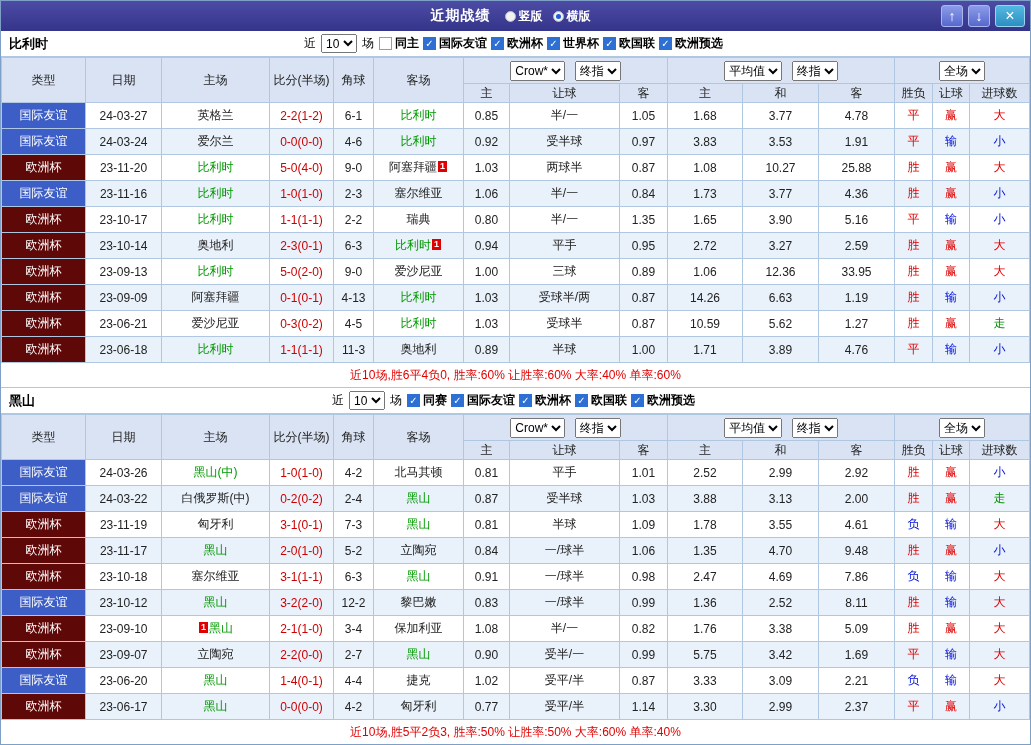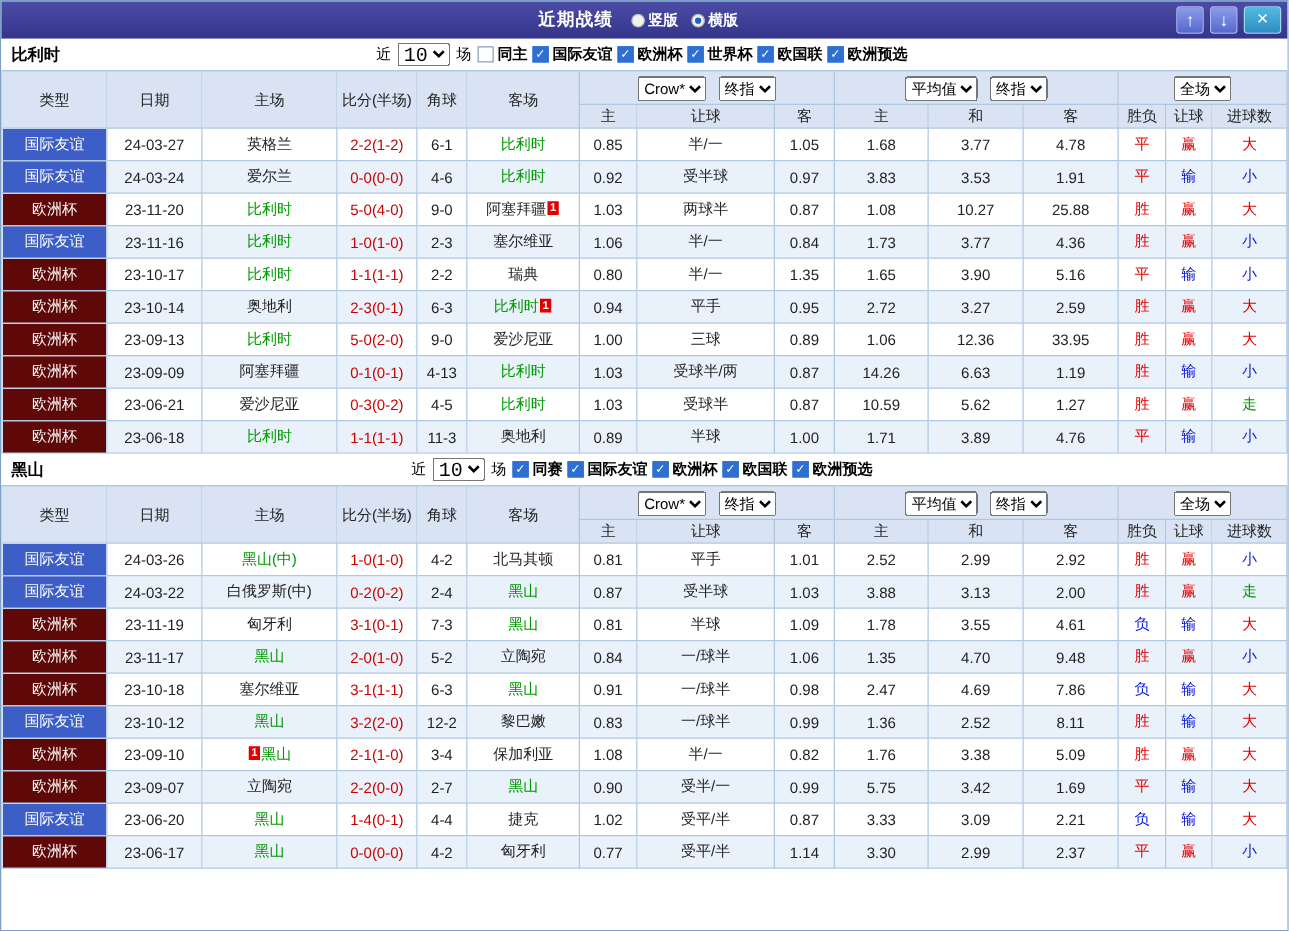--- a/index.html
+++ b/index.html
@@ -13,21 +13,21 @@
   .opt-item { display:inline-flex; align-items:center; gap:3px; cursor:pointer;font-weight:bold; }
   .radio { width:11px; height:11px; border-radius:50%; background:#f2f2f2; border:1px solid #bbb; position:relative; display:inline-block; }
   .radio.sel::after { content:""; position:absolute; left:2px; top:2px; width:5px; height:5px; border-radius:50%; background:#1e5fd0; }
   .tb-buttons { position:absolute; right:5px; top:4px; display:flex; gap:5px; }
   .tb-btn { width:22px; height:22px; border-radius:3px; border:1px solid #aab6ee; background:linear-gradient(180deg,#8c9ce8,#5668cf); color:#fff; text-align:center; line-height:20px; font-size:14px; cursor:pointer; }
   .tb-btn.close { width:30px; background:linear-gradient(180deg,#53b9e0,#2d8ec2); border-color:#98d6ee; font-size:16px; }
 
   .subheader { height:26px; background:#fff; border-bottom:1px solid #b0c7e2; position:relative; display:flex; align-items:center; }
   .team-title { position:absolute; left:8px; font-size:13px; font-weight:bold; color:#000; }
   .filters { margin:0 auto; display:flex; align-items:center; gap:5px; font-size:12px; color:#000; }
-  .filters select { height:19px; font-size:16px;font-family:Liberation Mono, monospace; }
+  .filters select { height:19px; font-size:12px; }
   .cb-host { display:inline-flex; align-items:center;text-align:center; }
   .cb-host .opt-item { margin-right:4px; }
   .cb { width:13px; height:13px; border:1px solid #8aa0b8; background:#fff; display:inline-flex; align-items:center; justify-content:center; font-size:10px; color:#fff; }
   .cb.on { background:#2d6fd2; border-color:#2d6fd2; }
 
   table { width:100%; border-collapse:collapse; table-layout:fixed; }
   th, td { border:1px solid #b0c7e2; text-align:center; padding:0; white-space:nowrap; overflow:hidden; font-weight:normal; }
   thead th { background:#d9e3f3; color:#222; font-size:12px; }
   tr.h1 th { height:26px; }
   tr.h2 th { height:19px; }
@@ -322,20 +322,21 @@
             <td>1.00</td>
             <td>1.71</td>
             <td>3.89</td>
             <td>4.76</td>
             <td class="c-red">平</td>
             <td class="c-blue">输</td>
             <td class="c-blue">小</td>
           </tr>
         </tbody>
     </table>
+    <div class="summary">近10场,胜6平4负0, 胜率:60% 让胜率:60% 大率:40% 单率:60%</div>
   </div>
 
   <div class="section">
     <div class="subheader">
       <span class="team-title">黑山</span>
       <div class="filters">
         <span>近</span>
         <select><option>10</option></select>
         <span>场</span>
         <span class="cb-host">
@@ -578,15 +579,16 @@
             <td>1.14</td>
             <td>3.30</td>
             <td>2.99</td>
             <td>2.37</td>
             <td class="c-red">平</td>
             <td class="c-red">赢</td>
             <td class="c-blue">小</td>
           </tr>
         </tbody>
     </table>
+    <div class="summary">近10场,胜5平2负3, 胜率:50% 让胜率:50% 大率:60% 单率:40%</div>
   </div>
 
 </div>
 
 </body></html>

